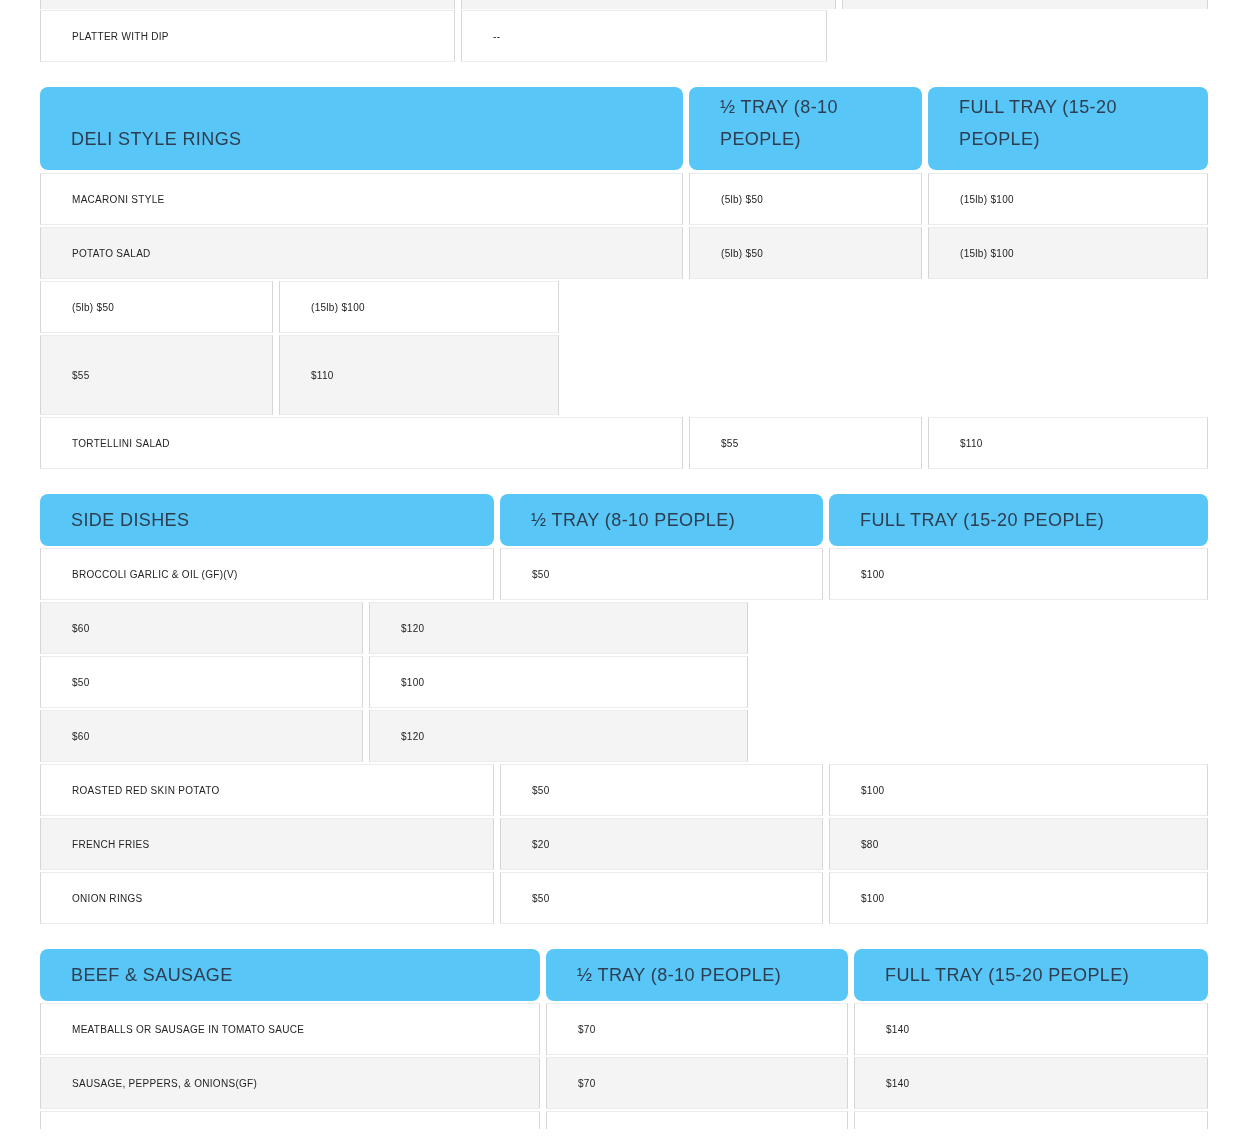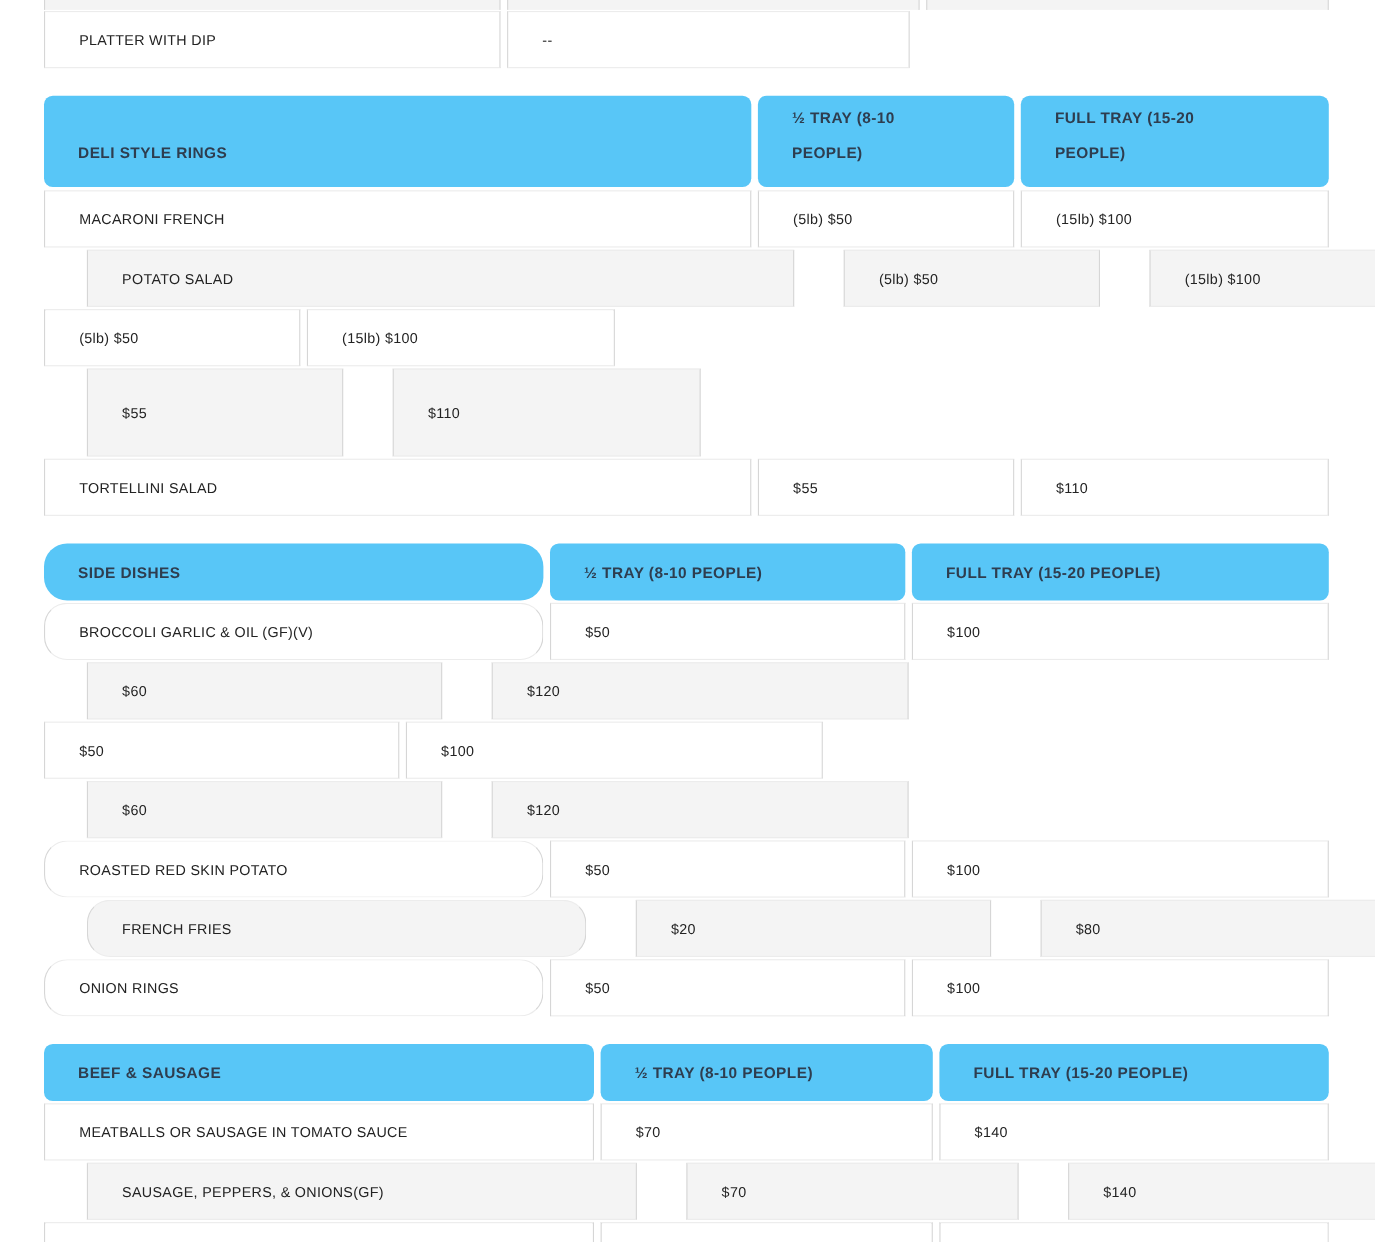--- a/index.html
+++ b/index.html
@@ -11,43 +11,43 @@
   }
   .menu{position:absolute;left:40px;top:0;width:1168px;}
   .tbl{margin-bottom:25px;}
   .row{display:flex;column-gap:6px;margin-bottom:2px;}
   .cell{
     box-sizing:border-box;display:flex;align-items:center;
     min-height:52px;padding:4px 16px 4px 31px;
     background:#ffffff;
     border:1px solid #ececec;
     border-left-color:#d6d6d6;border-right-color:#d6d6d6;
-    font-size:13px;line-height:27px;letter-spacing:0.3px;color:#232323;
+    font-size:10px;line-height:27px;letter-spacing:0.3px;color:#232323;
   }
-  .alt .cell{background:#f4f4f4;margin-left:39px;}
+  .alt .cell{background:#f4f4f4;}
   
   .hdr .cell{
     background:#58c6f7;border:none;border-radius:8px;
-    color:#2e3d4f;font-weight:700;font-size:14px;letter-spacing:0.4px;
+    color:#2e3d4f;font-weight:400;font-size:18px;letter-spacing:0.4px;
   }
   .hdr-tall{margin-bottom:3px;}
   .hdr-tall .cell{min-height:83px;align-items:flex-end;padding-bottom:15px;line-height:32px;}
   .hdr-tall .c2 span{display:inline-block;max-width:125px;}
   .hdr-tall .c3 span{display:inline-block;max-width:170px;}
   
   .tall-row .cell{min-height:80px;}
   .tall-row .c1 span{display:inline-block;max-width:512px;}
   
   .stripe{margin-bottom:1px;}
   .stripe .cell{min-height:9px;height:9px;padding:0;border-top:none;border-bottom:none;background:#f4f4f4;}
   .cut{height:18px;overflow:hidden;margin-bottom:0;}
   
   .t0 .c1{flex:0 0 415px;} .t0 .c2{flex:0 0 375px;} .t0 .c3{flex:0 0 366px;}
   .t1 .c1{flex:0 0 643px;} .t1 .c2{flex:0 0 233px;} .t1 .c3{flex:0 0 280px;}
-  .t2 .c1{flex:0 0 454px;border-radius:21px;} .t2 .c2{flex:0 0 323px;} .t2 .c3{flex:0 0 379px;}
+  .t2 .c1{flex:0 0 454px;} .t2 .c2{flex:0 0 323px;} .t2 .c3{flex:0 0 379px;}
   .t3 .c1{flex:0 0 500px;} .t3 .c2{flex:0 0 302px;} .t3 .c3{flex:0 0 354px;}
 </style>
 </head>
 <body>
 
 <div class="menu">
 
   <div class="tbl t0">
     <div class="row stripe">
       <div class="cell c1"></div>
@@ -71,21 +71,21 @@
         </div>
       <div class="cell c2">
           <span>½ TRAY (8-10 PEOPLE)</span>
         </div>
       <div class="cell c3">
           <span>FULL TRAY (15-20 PEOPLE)</span>
         </div>
     </div>
     <div class="row">
       <div class="cell c1">
-          <span>MACARONI FRENCH</span>
+          <span>MACARONI STYLE</span>
         </div>
       <div class="cell c2">
           <span>(5lb) $50</span>
         </div>
       <div class="cell c3">
           <span>(15lb) $100</span>
         </div>
     </div>
     <div class="row alt">
       <div class="cell c1">

